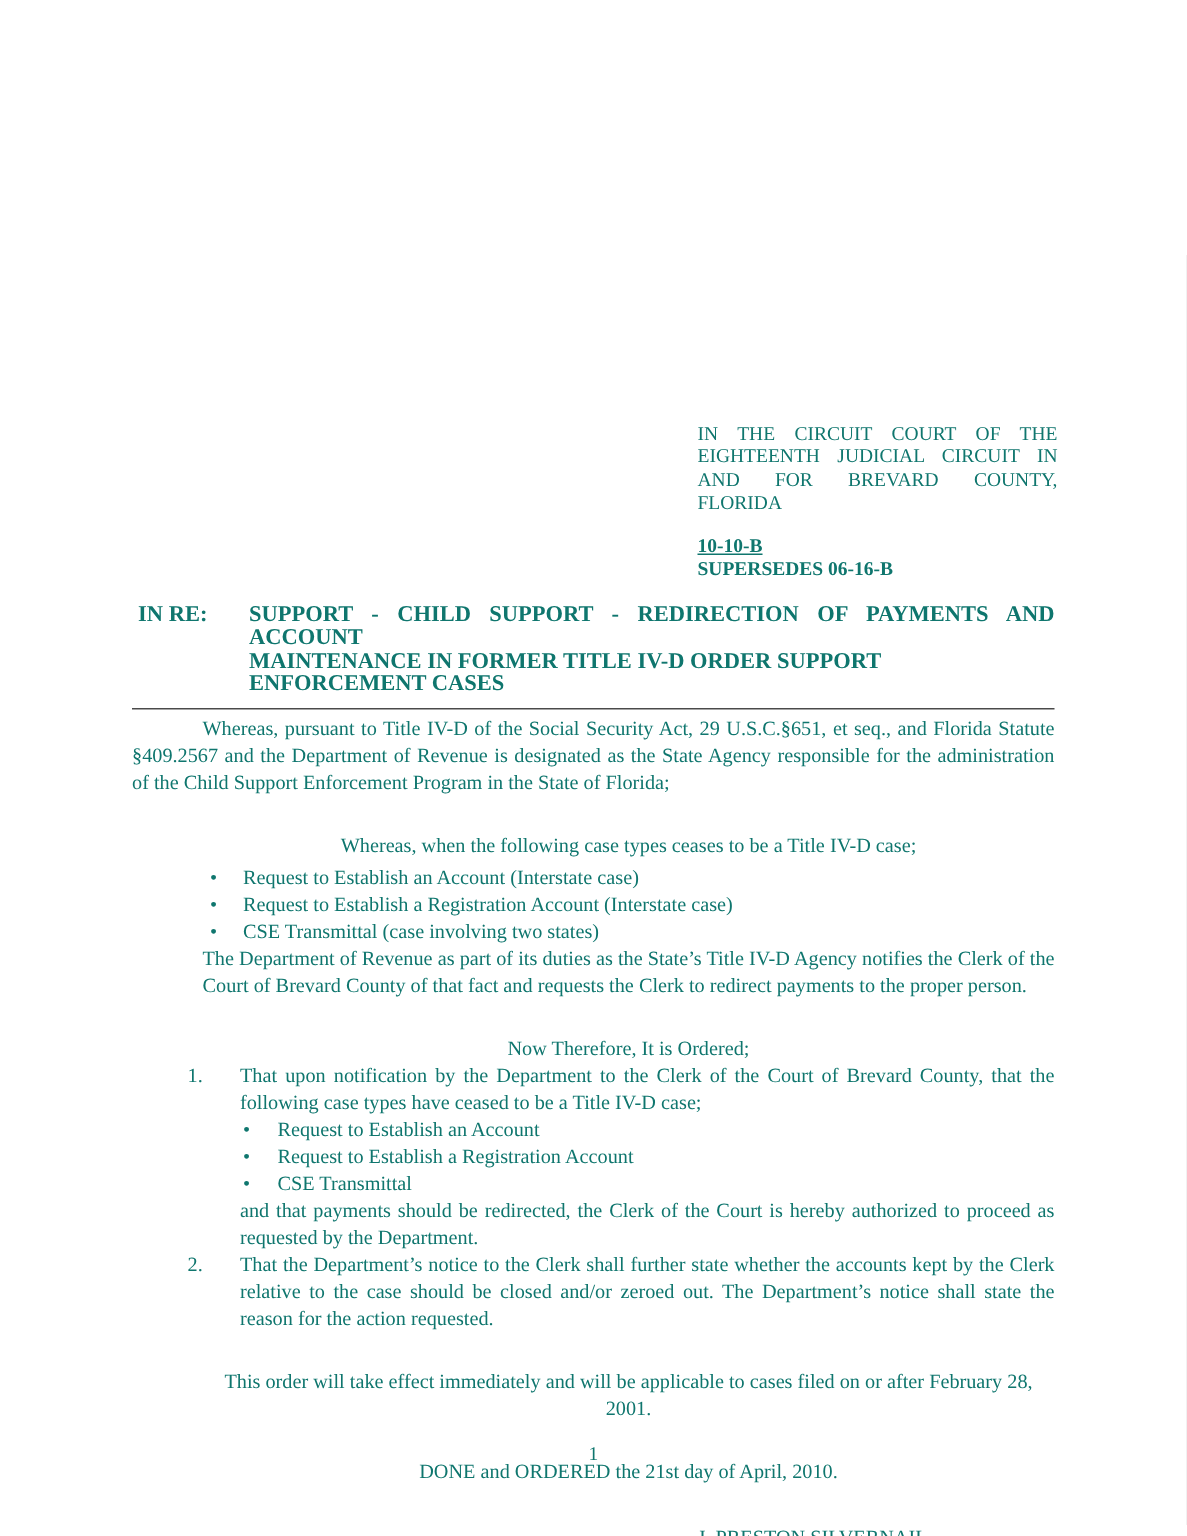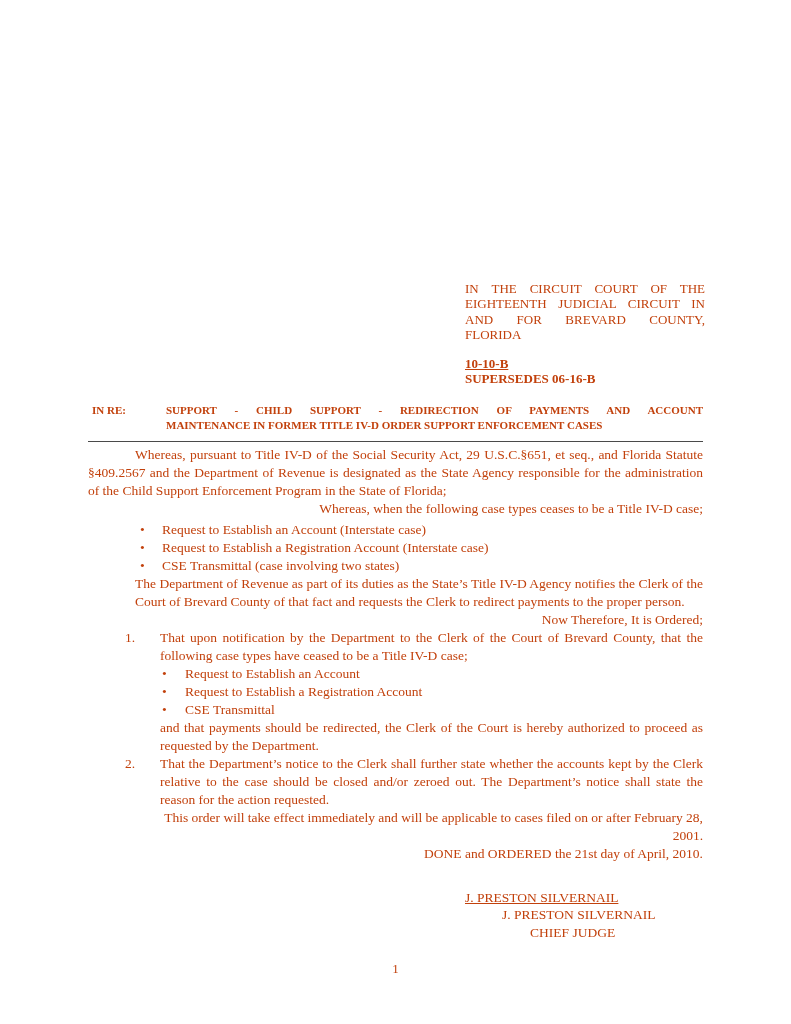--- a/index.html
+++ b/index.html
@@ -1,46 +1,46 @@
 <!DOCTYPE html>
 <html><head>
 <meta charset="utf-8">
 <style>
   * { margin:0; padding:0; box-sizing:border-box; }
   html,body { background:#e8e8e8; }
   .page {
     width:791px; height:1024px; background:#ffffff; margin:0 auto;
     position:relative; overflow:hidden;
     font-family:"Liberation Serif","DejaVu Serif",serif;
-    color:#c2410c;
+    color:#0f766e;
     -webkit-font-smoothing:antialiased;
   }
   .content { padding:281px 88px 0 88px; }
 
   
   .court-header { margin-left:377px; width:240px; font-size:13px; line-height:15.3px; }
   .court-header .jline { text-align:justify; text-align-last:justify; }
   .court-header .lline { text-align:left; }
   .admin-block { margin-left:377px; width:240px; font-size:13px; line-height:15.3px; margin-top:14px; }
   .order-number { font-weight:bold; text-decoration:underline; }
   .supersedes { font-weight:bold; }
 
   
-  .inre-row { display:flex; margin-top:16px; padding-left:4px; font-weight:bold; font-size:11px; line-height:15.5px; }
+  .inre-row { display:flex; margin-top:16px; padding-left:4px; font-weight:bold; font-size:15px; line-height:15.5px; }
   .inre-label { width:74px; flex:0 0 74px; }
   .inre-subject { flex:1; }
   .inre-subject .j { text-align:justify; text-align-last:justify; }
 
   .rule { border-top:1px solid #4a4a4a; margin-top:7px; }
 
   
   .body-text { font-size:13.5px; line-height:18px; margin-top:4px; }
   .para-first { text-align:justify; text-indent:47px; }
   .para-indent { margin-left:47px; text-align:justify; }
-  .plain { text-align:right; }
+  .plain { text-align:center;margin-top:24px; }
 
   .bullet-l1 { margin-left:74px; position:relative; }
   .bullet-l1::before { content:"\2022"; position:absolute; left:-22px; top:0; }
   .bullets-l1 { margin-top:3px; }
 
   .ordered-item { position:relative; margin-left:72px; }
   .ordered-item .num { position:absolute; left:-35px; top:0; }
   .ordered-item .itext { text-align:justify; }
 
   .bullet-l2 { margin-left:97px; position:relative; }

